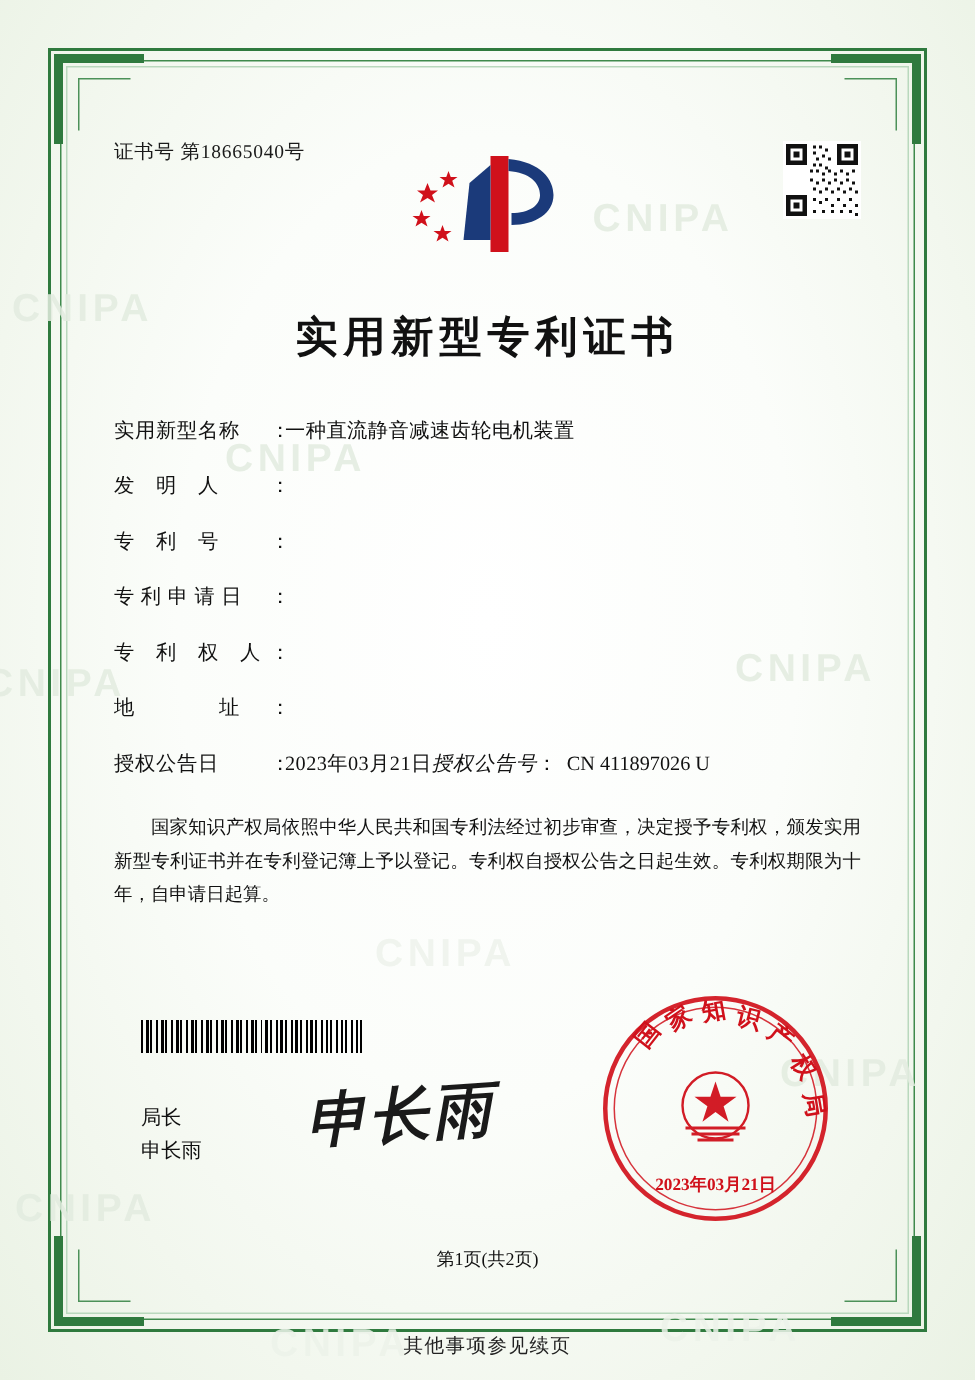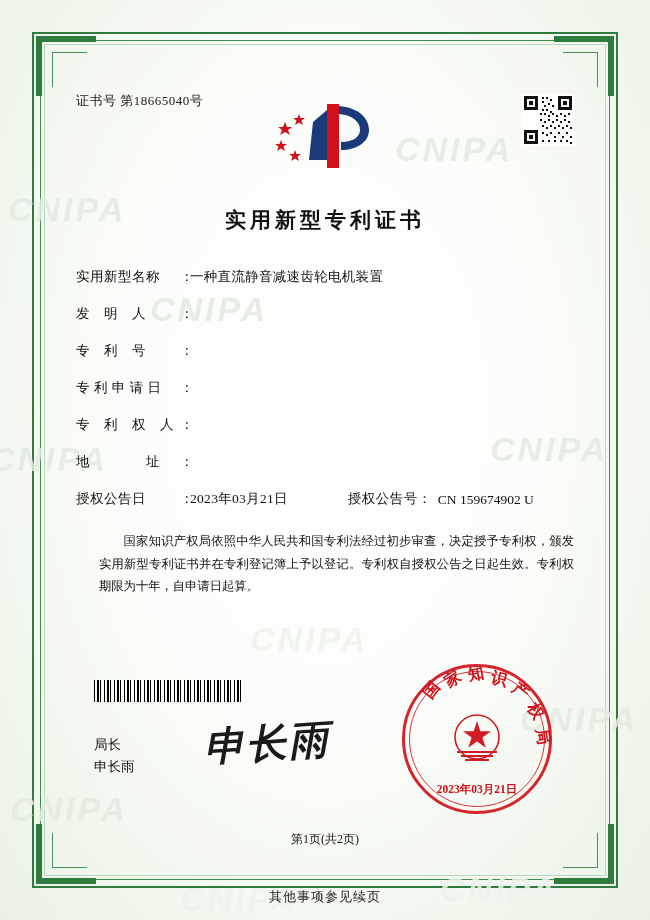--- a/index.html
+++ b/index.html
@@ -73,29 +73,28 @@
   .corner.tr::before { right: 10px; top: 10px; border-left: none; border-bottom: none; }
   .corner.bl { left: 36px; bottom: 36px; border-left-width: 6px; border-bottom-width: 6px; }
   .corner.bl::before { left: 10px; bottom: 10px; border-right: none; border-top: none; }
   .corner.br { right: 36px; bottom: 36px; border-right-width: 6px; border-bottom-width: 6px; }
   .corner.br::before { right: 10px; bottom: 10px; border-left: none; border-top: none; }
 
   
   .watermark {
     position: absolute;
     color: #e3ece0;
-    font-size: 34px;
+    font-size: 26px;
     letter-spacing: 3px;
     font-weight: bold;
     font-family: "Liberation Sans", sans-serif;
     user-select: none;
     pointer-events: none;
     white-space: nowrap;
     opacity: 0.85;
-    font-style: italic;
   }
   .wm1 { left: 8px; top: 190px; }
   .wm2 { left: 395px; top: 130px; }
   .wm3 { left: 150px; top: 290px; }
   .wm4 { left: 490px; top: 430px; transform: rotate(0deg); }
   .wm5 { left: -10px; top: 440px; }
   .wm6 { left: 250px; top: 620px; color: #eef3ec; }
   .wm7 { left: 520px; top: 700px; }
   .wm8 { left: 10px; top: 790px; }
   .wm9 { left: 180px; top: 880px; color: #edf3ea; }
@@ -131,33 +130,33 @@
     position: absolute;
     right: 0px;
     top: 2px;
     width: 52px;
     height: 52px;
   }
 
   .title {
     margin-top: 96px;
     text-align: center;
-    font-size: 21px;
+    font-size: 28px;
     font-weight: bold;
     color: #111;
     font-family: Liberation Serif, serif;
     letter-spacing: 4px;
   }
 
   .fields {
     margin-top: 34px;
   }
   .field-row {
     display: flex;
-    align-items: flex-end;
+    align-items: center;
     margin-bottom: 19px;
     font-family: "Liberation Serif", serif;
     font-size: 13.5px;
     color: #111;
   }
   .field-label {
     width: 104px;
     flex: none;
     letter-spacing: 0.5px;
   }
@@ -166,35 +165,34 @@
     flex: none;
   }
   .field-value {
     flex: 1;
     letter-spacing: 0.3px;
   }
   .field-row.two-col .field-value {
     flex: none;
   }
   .second-label {
-    margin-left: 60px;
     letter-spacing: 0.5px;
+    font-style: italic;
   }
   .second-value {
     margin-left: 10px;
   }
 
   .paragraphs {
     margin-top: 22px;
     font-family: "Liberation Serif", serif;
     font-size: 12.3px;
     line-height: 1.85;
     color: #111;
     text-align: justify;
-    margin-left: 23px;
   }
   .paragraphs p {
     margin: 0 0 6px 0;
     text-indent: 2em;
   }
 
   
   .barcode {
     position: absolute;
     left: 18px;
@@ -453,21 +451,21 @@
         <div class="field-label">地　　　　址</div>
         <div class="field-sep">：</div>
       </div>
 
       <div class="field-row two-col">
         <div class="field-label">授权公告日</div>
         <div class="field-sep">：</div>
         <div class="field-value">2023年03月21日</div>
         <div class="second-label">授权公告号</div>
         <div class="field-sep">：</div>
-        <div class="second-value">CN 159674902 U</div>
+        <div class="second-value">CN 411897026 U</div>
       </div>
 
     </div>
 
     <div class="paragraphs">
       <p>国家知识产权局依照中华人民共和国专利法经过初步审查，决定授予专利权，颁发实用新型专利证书并在专利登记簿上予以登记。专利权自授权公告之日起生效。专利权期限为十年，自申请日起算。</p>
     </div>
 
     <div class="barcode"></div>
 

